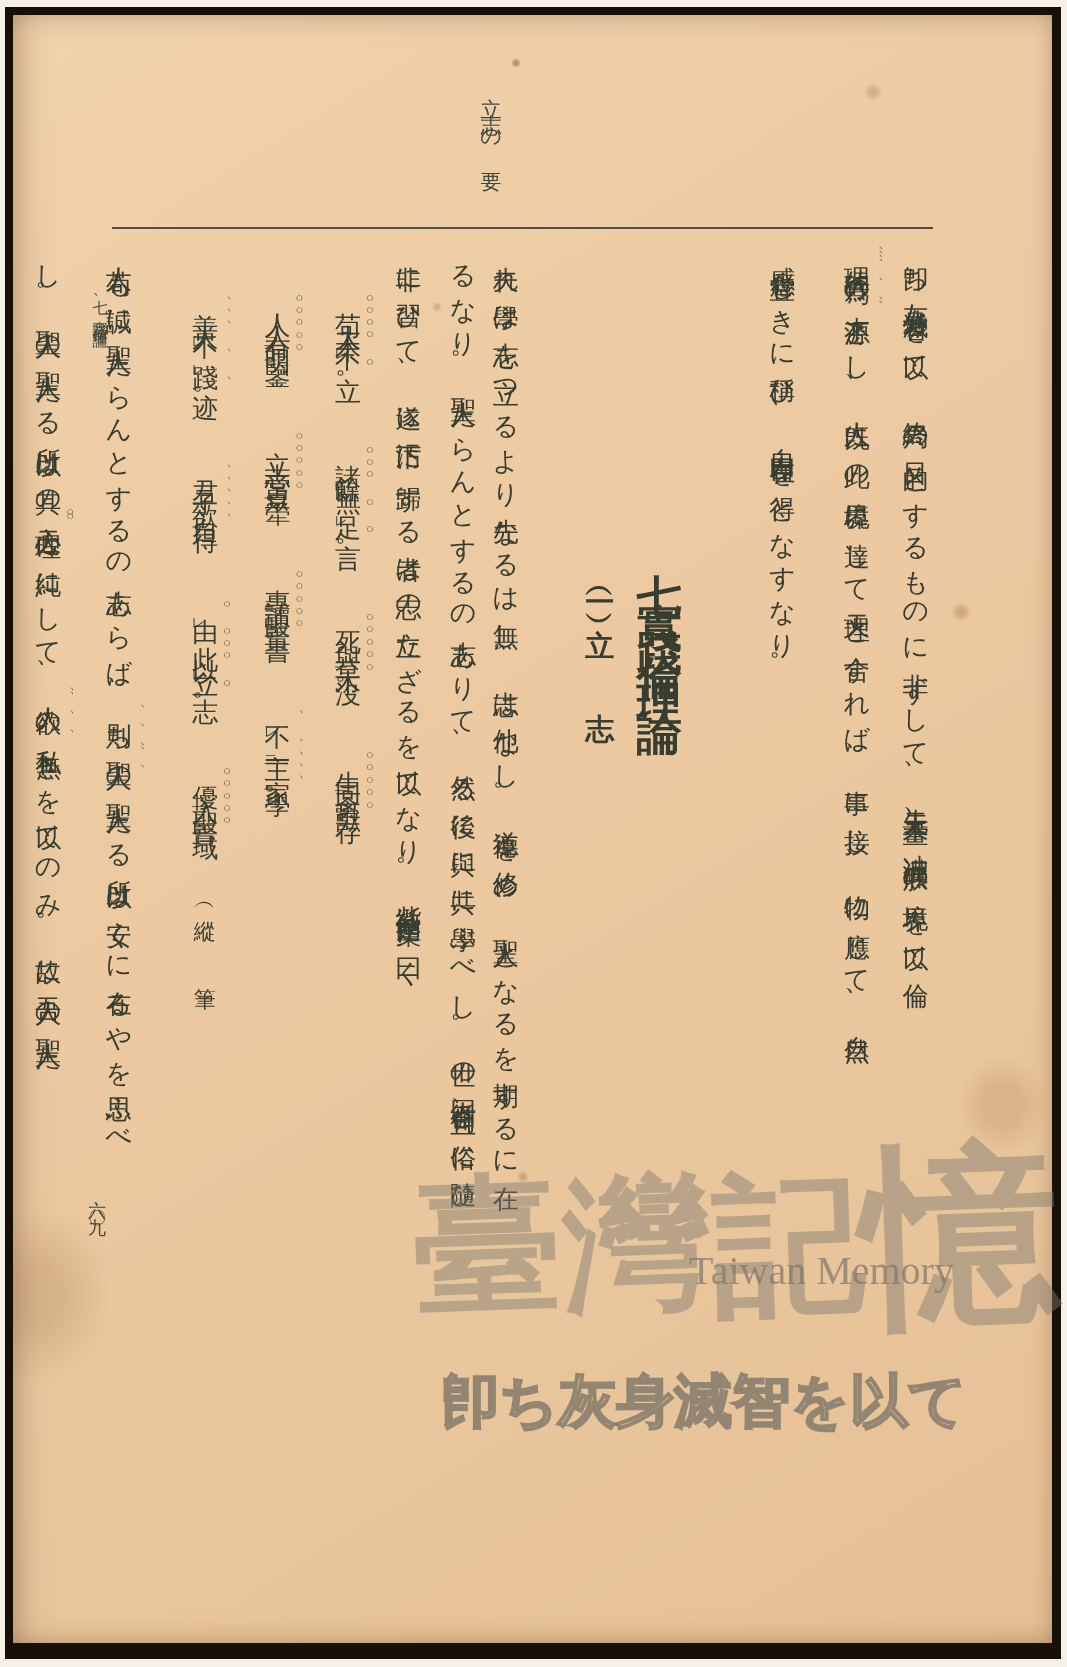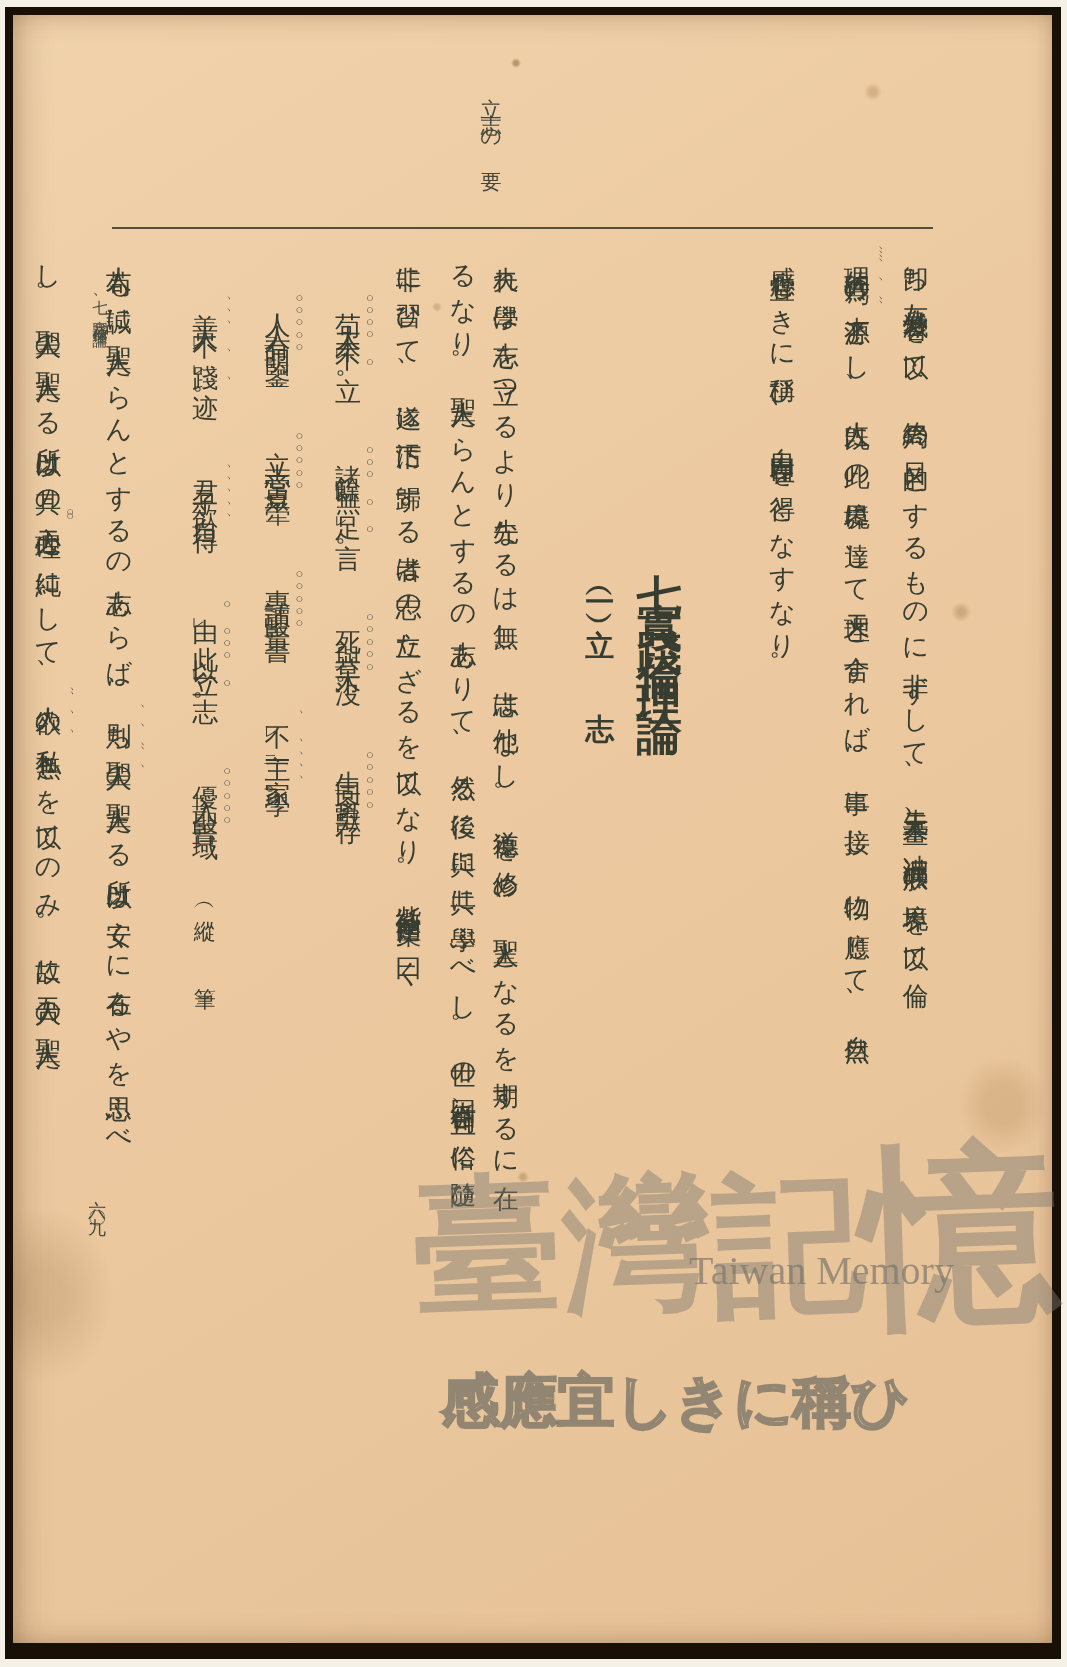--- a/index.html
+++ b/index.html
@@ -103,16 +103,16 @@
     </div>
 
   <div class="watermark">
     <div class="wm-title">
         <span class="wm-ch wm-ch0">臺</span>
         <span class="wm-ch wm-ch1">灣</span>
         <span class="wm-ch wm-ch2">記</span>
         <span class="wm-ch wm-ch3">憶</span>
       </div>
     <div class="wm-latin">Taiwan Memory</div>
-    <div class="wm-cjk">感應宜しきに稱ひ</div>
+    <div class="wm-cjk">卽ち灰身滅智を以て</div>
   </div>
 
 </div>
 
 </body></html>

